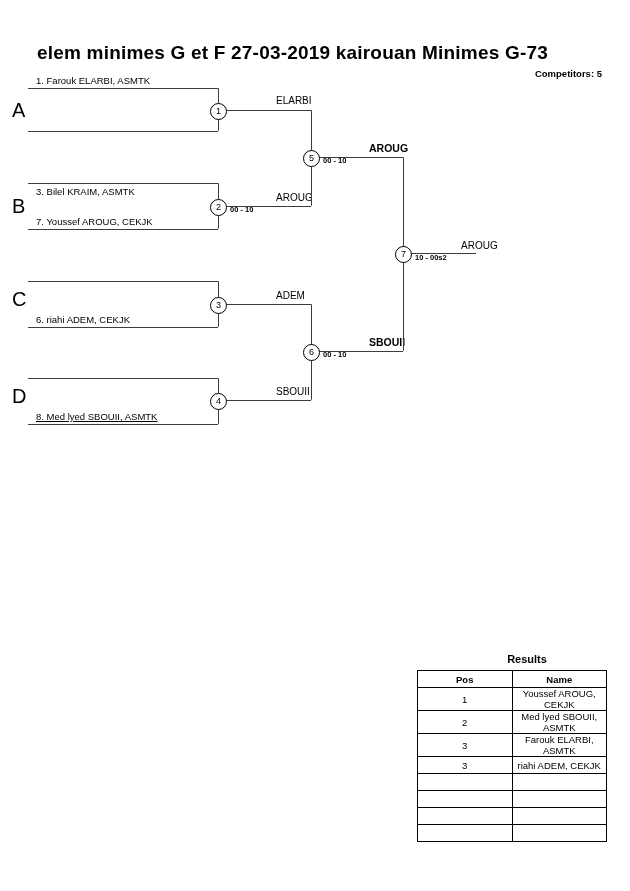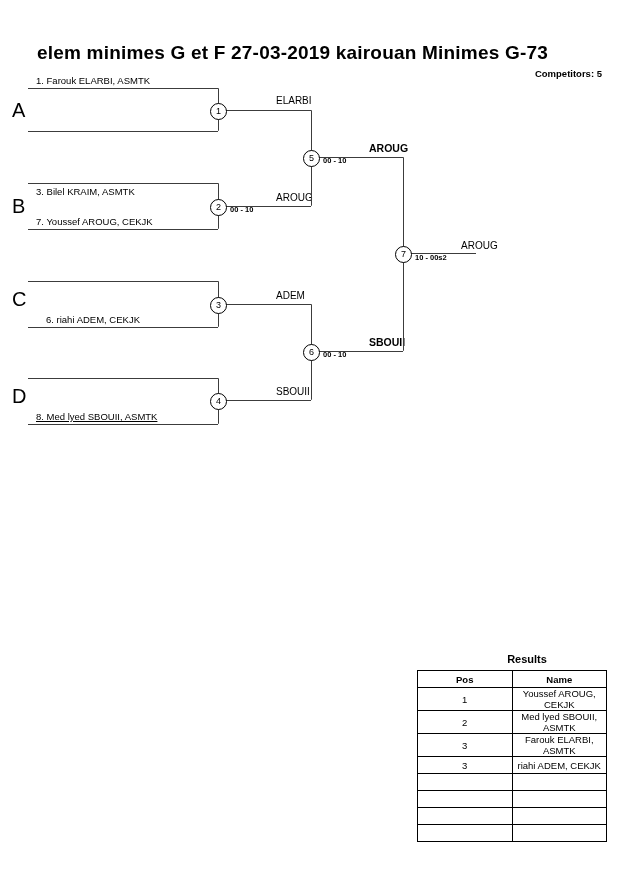--- a/index.html
+++ b/index.html
@@ -176,21 +176,21 @@
   <div class="joiner joiner-r" style="left:311px; top:110px; height:96px;"></div>
 
   <div class="bubble" style="left:303px; top:150px;">5</div>
   <div class="win-name bold" style="left:323px; top:143px;">AROUG</div>
   <div class="win-score" style="left:323px; top:156px;">00 - 10</div>
   <div class="outline" style="left:319px; top:157px; width:84px;"></div>
 
   <div class="entry-label" style="left:36px; top:268px;"></div>
   <div class="entry" style="left:28px; top:281px; width:190px;"></div>
 
-  <div class="entry-label" style="left:36px; top:314px;margin-left:10px;">6. riahi ADEM, CEKJK</div>
+  <div class="entry-label" style="left:36px; top:314px;">6. riahi ADEM, CEKJK</div>
   <div class="entry" style="left:28px; top:327px; width:190px;"></div>
 
   <div class="joiner joiner-r" style="left:218px; top:281px; height:46px;"></div>
 
   <div class="bubble" style="left:210px; top:297px;">3</div>
   <div class="win-name" style="left:230px; top:290px;">ADEM</div>
   <div class="win-score" style="left:230px; top:303px;"></div>
   <div class="outline" style="left:226px; top:304px; width:85px;"></div>
 
   <div class="entry-label" style="left:36px; top:365px;"></div>

